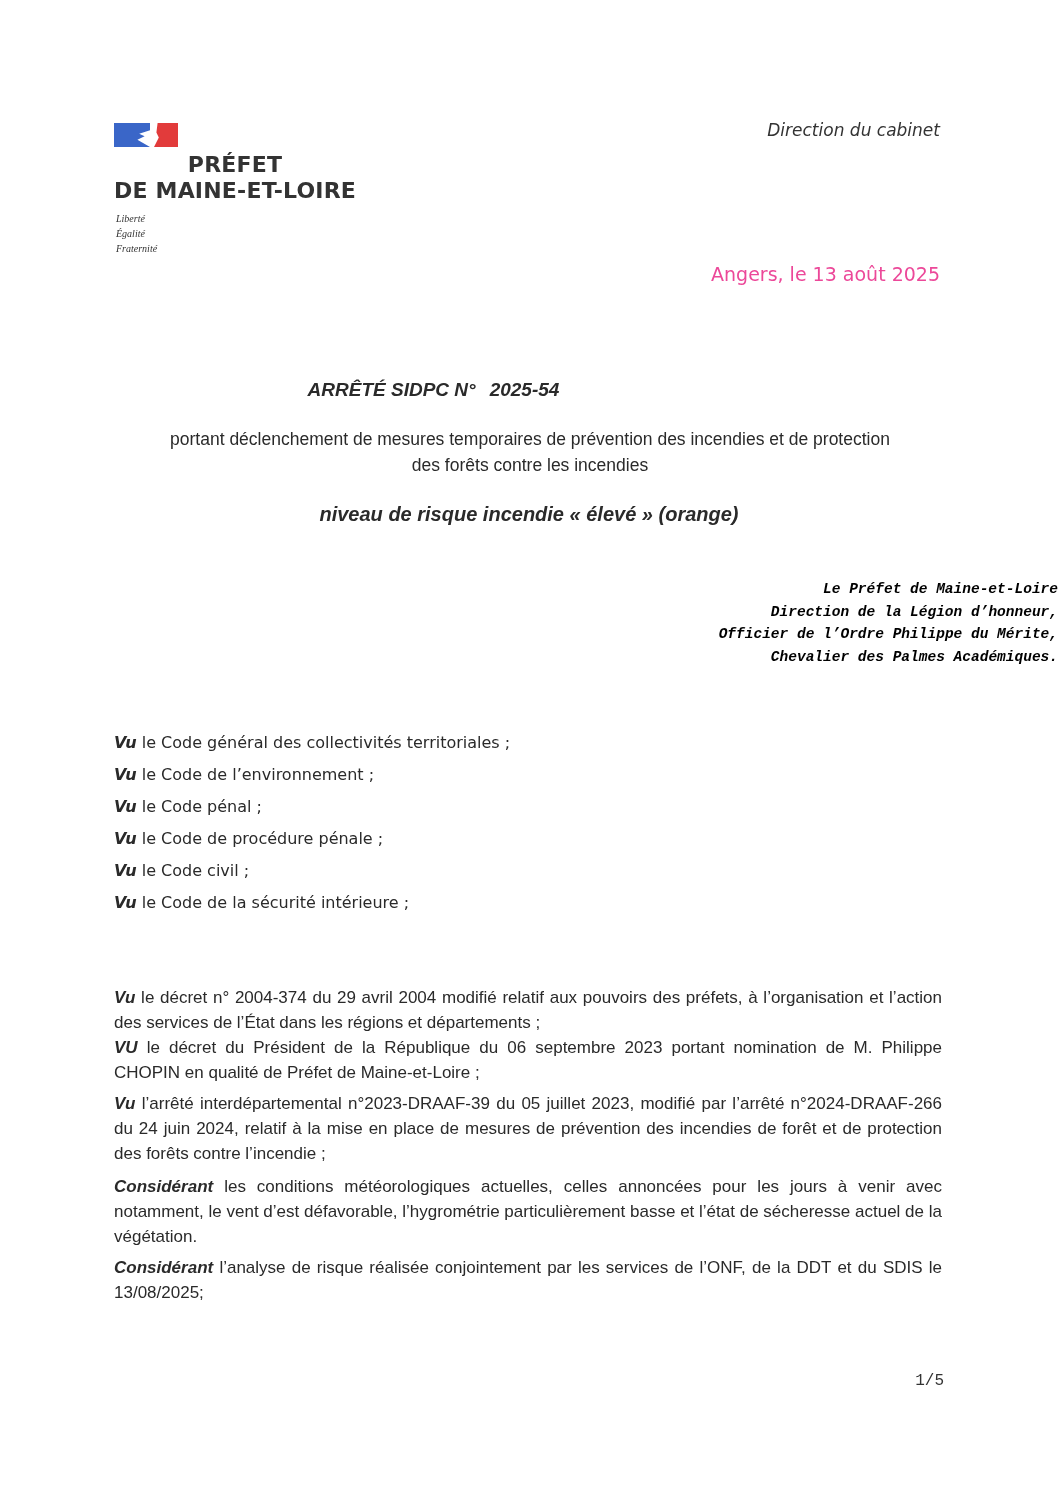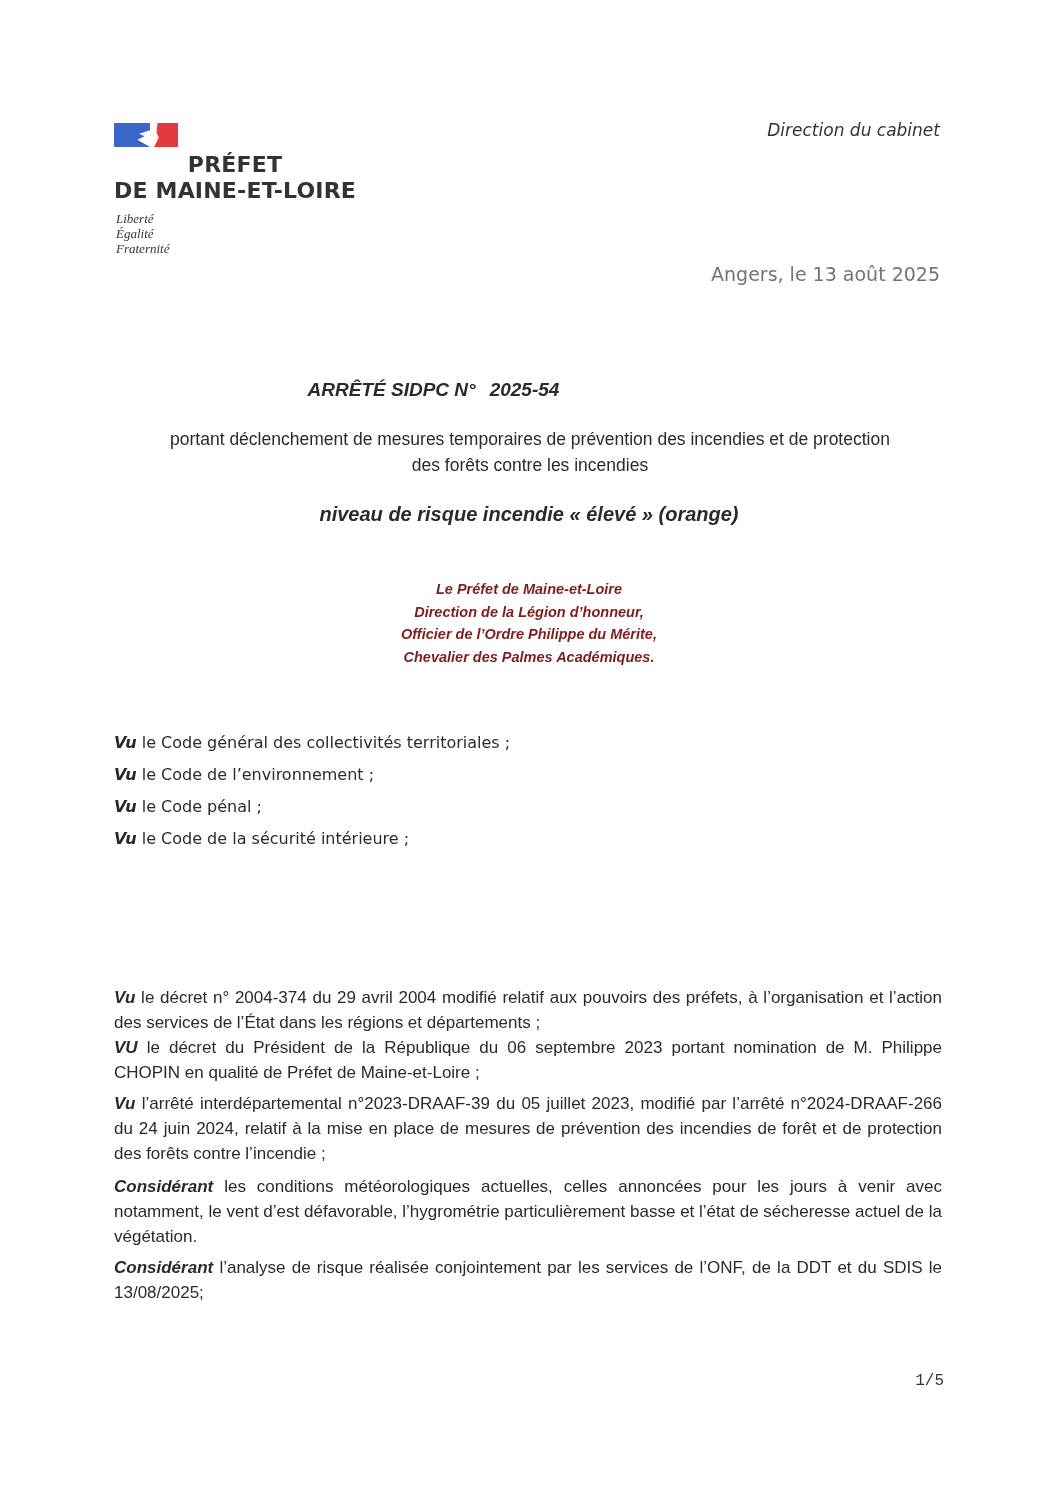--- a/index.html
+++ b/index.html
@@ -2,28 +2,28 @@
 <html><head>
 <meta charset="utf-8">
 <style>
   html, body { margin: 0; padding: 0; background: #ffffff; }
   body { width: 1058px; height: 1496px; position: relative; overflow: hidden; color: #2a2a2a; font-family: "Liberation Sans", sans-serif; }
   .abs { position: absolute; }
   .logo-flag { left: 114px; top: 123px; width: 64px; height: 24px; }
   .flag-blue { position:absolute; left:0; top:0; width:36px; height:24px; background:#3a66c8; clip-path: polygon(0 0, 100% 0, 100% 30%, 70% 45%, 85% 55%, 65% 70%, 100% 100%, 0 100%); }
   .flag-red { position:absolute; left:40px; top:0; width:24px; height:24px; background:#e23b3b; clip-path: polygon(15% 0, 100% 0, 100% 100%, 0 100%, 20% 60%, 10% 40%); }
   .prefet-title { left: 114px; top: 152px; font-family: "DejaVu Sans", sans-serif; font-weight: bold; font-size: 22px; line-height: 26px; color: #333; letter-spacing: 0.2px; text-align: center; }
-  .motto { left: 116px; top: 211px; font-family: "Liberation Serif", serif; font-style: italic; font-size: 13px; line-height: 15px; color: #333; }
+  .motto { left: 116px; top: 211px; font-family: "Liberation Serif", serif; font-style: italic; font-size: 10px; line-height: 15px; color: #333; }
   .direction { right: 118px; top: 120px; font-family: "DejaVu Sans", sans-serif; font-style: italic; font-size: 17px; color: #333; }
-  .date { right: 118px; top: 263px; font-family: "DejaVu Sans", sans-serif; font-size: 19px; color: #737373; }
+  .date { right: 118px; top: 263px; font-family: "DejaVu Sans", sans-serif; font-size: 19px; color: #ec4899; }
   .arrete-title { left: 0; width: 867px; top: 379px; text-align: center; font-family: "Liberation Sans", sans-serif; font-style: italic; font-weight: bold; font-size: 19px; color: #2a2a2a; }
   .arrete-title .num { margin-left: 14px; }
   .subject { left: 110px; width: 840px; top: 426px; text-align: center; font-family: "Liberation Sans", sans-serif; font-size: 17.5px; line-height: 26px; color: #2a2a2a; }
   .risk { left: 0; width: 1058px; top: 503px; text-align: center; font-family: "Liberation Sans", sans-serif; font-style: italic; font-weight: bold; font-size: 20px; color: #2a2a2a; }
-  .prefet-block { left: 0; width: 1058px; top: 578px; text-align: center; font-family: Liberation Sans, sans-serif; font-style: italic; font-weight: bold; font-size: 14.5px; line-height: 22.5px; color: #7f1d1d; }
+  .prefet-block { left: 0; width: 1058px; top: 578px; text-align: right; font-family: Liberation Mono, monospace; font-style: italic; font-weight: bold; font-size: 14.5px; line-height: 22.5px; color: #000000; }
   .codes { left: 114px; top: 732px; font-family: "DejaVu Sans", sans-serif; font-size: 16px; color: #2a2a2a; }
   .codes .line { height: 32px; line-height: 22px; }
   .vu { font-weight: bold; font-style: italic; }
   .para { left: 114px; width: 828px; font-family: "Liberation Sans", sans-serif; font-size: 17px; line-height: 25px; text-align: justify; color: #2a2a2a; }
   .p1 { top: 985px; }
   .p2 { top: 1035px; }
   .p3 { top: 1091px; }
   .p4 { top: 1174px; }
   .p5 { top: 1255px; }
   .pagenum { right: 114px; top: 1372px; font-family: Liberation Mono, monospace; font-size: 16px; color: #333; }
@@ -63,20 +63,22 @@
   <div>Le Préfet de Maine-et-Loire</div>
   <div>Direction de la Légion d’honneur,</div>
   <div>Officier de l’Ordre Philippe du Mérite,</div>
   <div>Chevalier des Palmes Académiques.</div>
 </div>
 
 <div class="abs codes">
   <div class="line"><span class="vu">Vu</span><span> le Code général des collectivités territoriales ;</span></div>
   <div class="line"><span class="vu">Vu</span><span> le Code de l’environnement ;</span></div>
   <div class="line"><span class="vu">Vu</span><span> le Code pénal ;</span></div>
+  <div class="line"><span class="vu">Vu</span><span> le Code de procédure pénale ;</span></div>
+  <div class="line"><span class="vu">Vu</span><span> le Code civil ;</span></div>
   <div class="line"><span class="vu">Vu</span><span> le Code de la sécurité intérieure ;</span></div>
 </div>
 
 <div class="abs para p1"><span class="vu">Vu</span><span> le décret n° 2004-374 du 29 avril 2004 modifié relatif aux pouvoirs des préfets, à l’organisation et l’action des services de l’État dans les régions et départements ;</span></div>
 <div class="abs para p2"><span class="vu">VU</span><span> le décret du Président de la République du 06 septembre 2023 portant nomination de M. Philippe CHOPIN en qualité de Préfet de Maine-et-Loire ;</span></div>
 <div class="abs para p3"><span class="vu">Vu</span><span> l’arrêté interdépartemental n°2023-DRAAF-39 du 05 juillet 2023, modifié par l’arrêté n°2024-DRAAF-266 du 24 juin 2024, relatif à la mise en place de mesures de prévention des incendies de forêt et de protection des forêts contre l’incendie ;</span></div>
 <div class="abs para p4"><span class="vu">Considérant</span><span> les conditions météorologiques actuelles, celles annoncées pour les jours à venir avec notamment, le vent d’est défavorable, l’hygrométrie particulièrement basse et l’état de sécheresse actuel de la végétation.</span></div>
 <div class="abs para p5"><span class="vu">Considérant</span><span> l’analyse de risque réalisée conjointement par les services de l’ONF, de la DDT et du SDIS le 13/08/2025;</span></div>
 
 <div class="abs pagenum">1/5</div>

